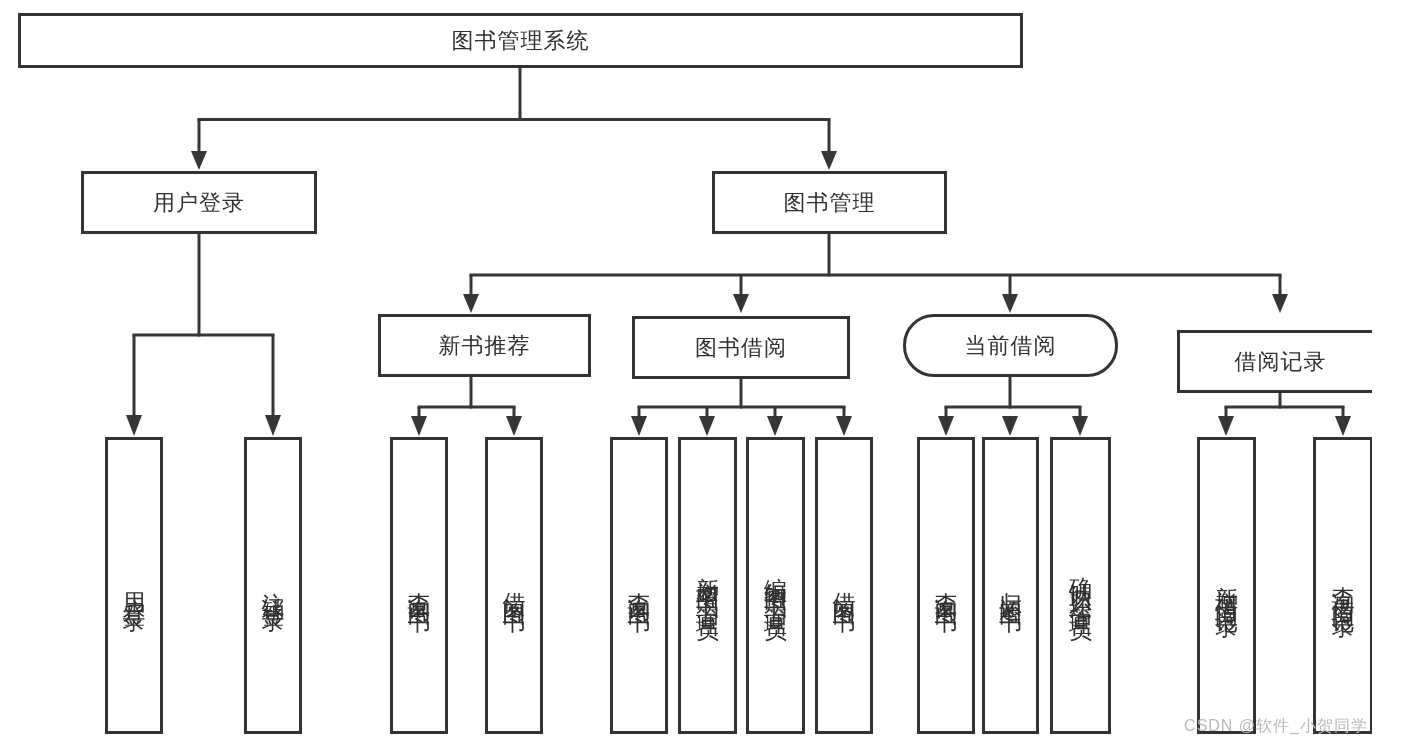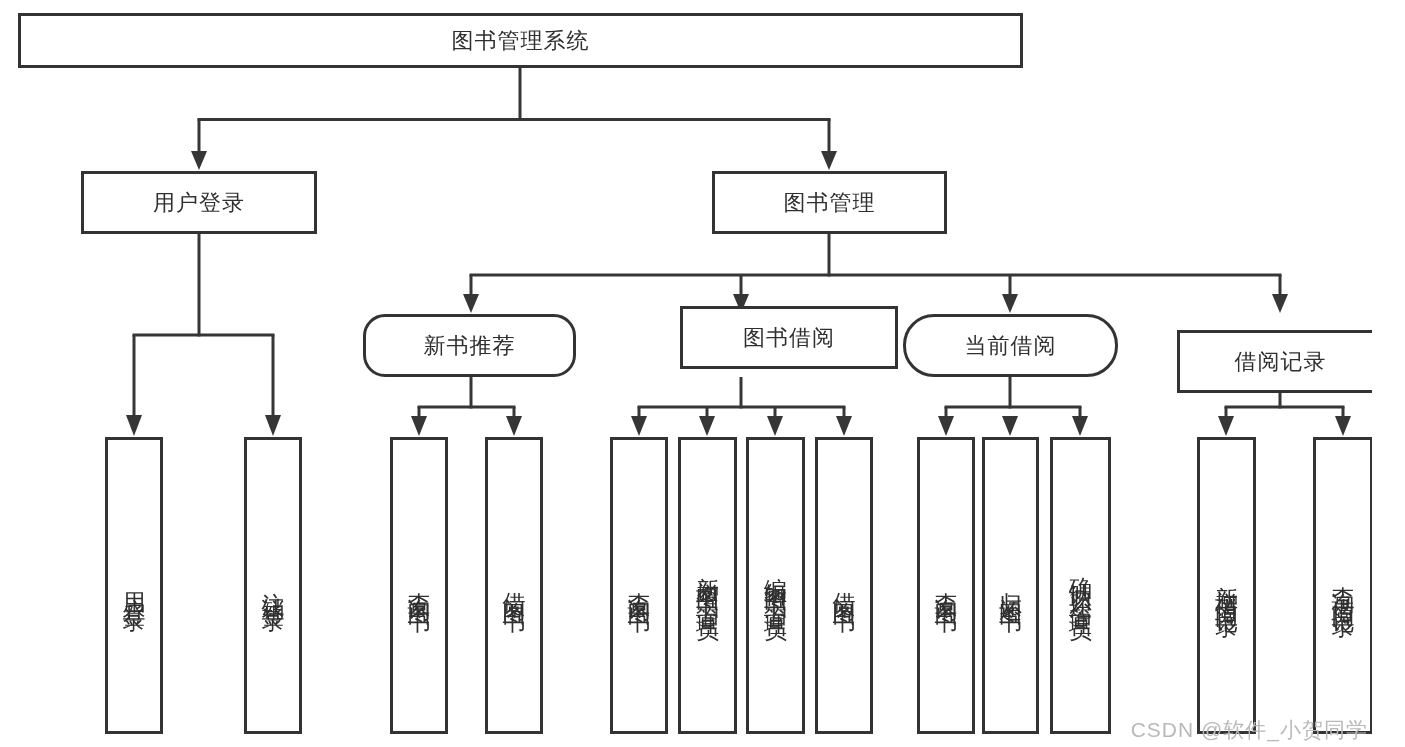--- a/index.html
+++ b/index.html
@@ -34,21 +34,21 @@
     letter-spacing:6px;
     line-height:1;
     white-space:nowrap;
   }
   #connectors{position:absolute;left:0;top:0;z-index:1;}
   #connectors line{stroke:#363636;stroke-width:3;}
   #connectors path{fill:#363636;stroke:none;}
   .watermark{
     position:absolute;
     right:4px;top:716px;
-    font-size:21px;
+    font-size:16px;
     color:#b9b9b9;
     letter-spacing:1px;
     white-space:nowrap;
     z-index:5;
     text-align:center;
   }
 </style>
 </head>
 <body>
 
@@ -119,24 +119,24 @@
     <span>图书管理系统</span>
   </div>
 
   <div class="hbox" style="left:81px;top:171px;width:236px;height:63px;">
     <span>用户登录</span>
   </div>
   <div class="hbox" style="left:712px;top:171px;width:235px;height:63px;">
     <span>图书管理</span>
   </div>
 
-  <div class="hbox" style="left:363px;top:314px;width:213px;height:63px;border-radius:22px;">
+  <div class="hbox" style="left:378px;top:314px;width:213px;height:63px;">
     <span>新书推荐</span>
   </div>
-  <div class="hbox" style="left:632px;top:306px;width:218px;height:63px;margin-left:48px;">
+  <div class="hbox" style="left:632px;top:316px;width:218px;height:63px;">
     <span>图书借阅</span>
   </div>
   <div class="hbox" style="left:903px;top:314px;width:215px;height:63px;border-radius:31px;">
     <span>当前借阅</span>
   </div>
   <div class="hbox" style="left:1177px;top:314px;width:207px;height:63px;margin-top:16px;">
     <span>借阅记录</span>
   </div>
 
   <div class="vbox" style="left:105px;top:437px;width:58px;height:297px;">

